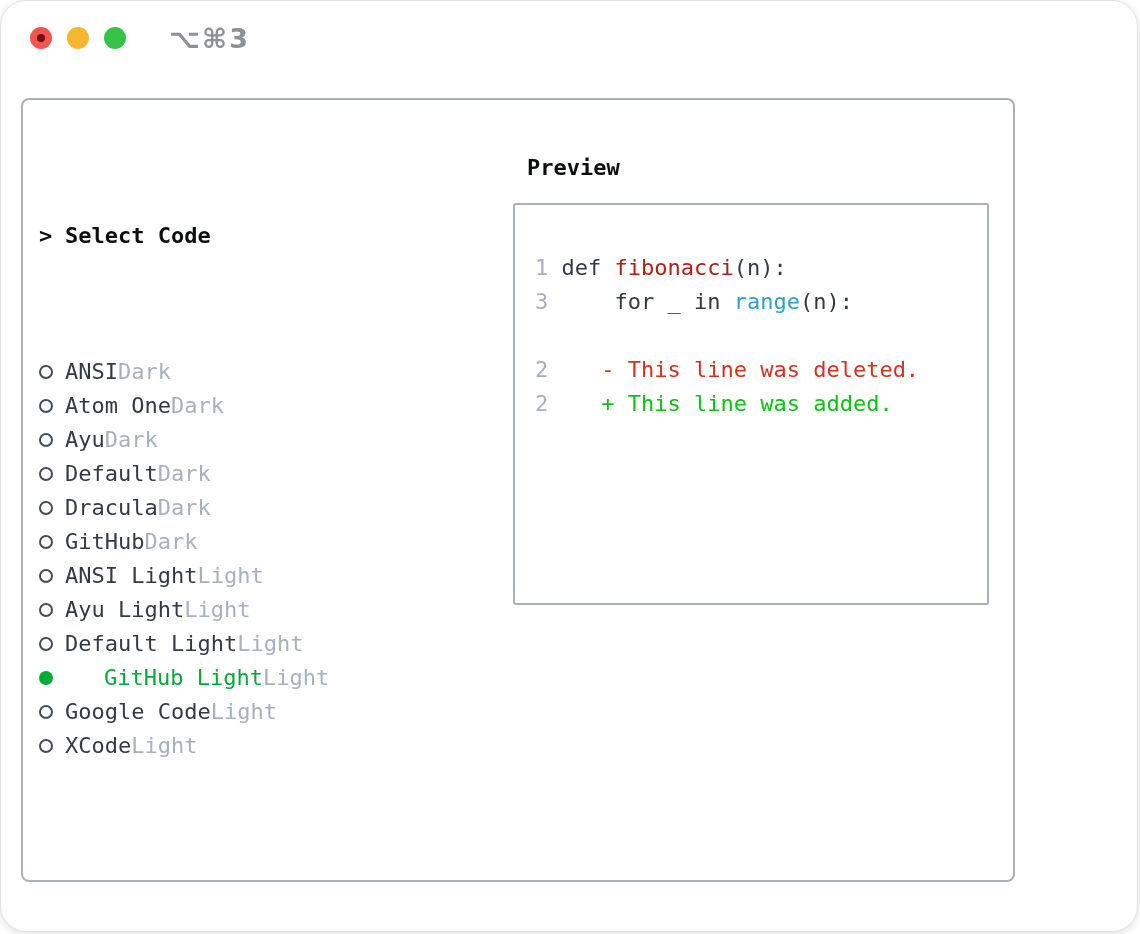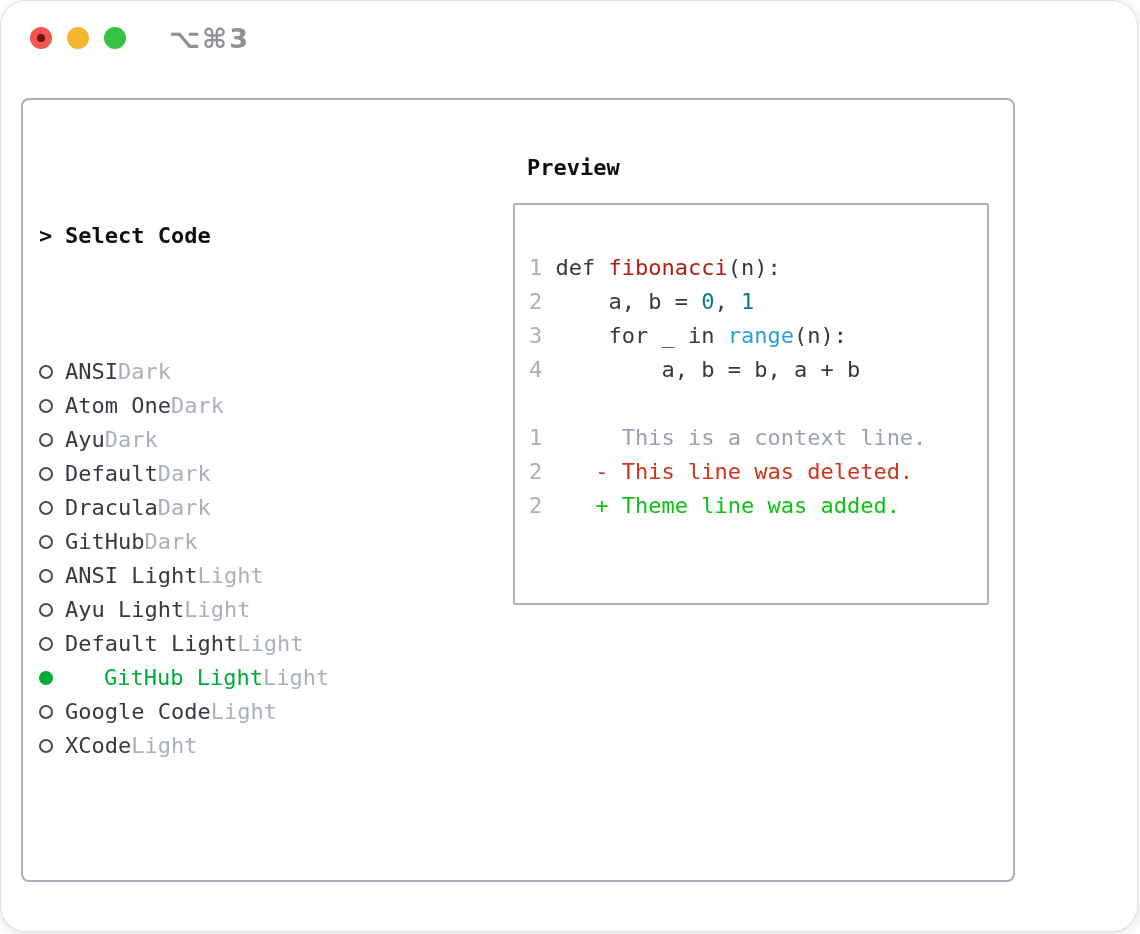--- a/index.html
+++ b/index.html
@@ -41,21 +41,21 @@
   .name{color:var(--text-dark);}
   .name.selected{color:var(--accent-green);margin-left:39px;}
   .variant{color:var(--muted-gray);}
   .spacer{height:34px;}
 
   
   .preview-header{position:absolute;left:480px;top:51px;height:34px;line-height:34px;
                   font-size:22px;font-weight:bold;color:var(--header-black);margin-left:24px;}
   .preview-box{position:absolute;left:490px;top:103px;width:476px;height:402px;
                border:2px solid var(--border-gray);border-radius:3px;box-sizing:border-box;
-               padding:46px 0 0 14px;overflow:hidden;background:#ffffff;}
+               padding:46px 0 0 20px;overflow:hidden;background:#ffffff;}
   .pline{height:34px;line-height:34px;font-size:22px;white-space:pre;}
   .seg-lineno{color:var(--muted-gray);}
   .seg-code{color:var(--text-dark);}
   .seg-func{color:var(--func-red);}
   .seg-num{color:var(--number-teal);}
   .seg-builtin{color:var(--builtin-blue);}
   .seg-ctx{color:var(--context-gray);}
   .seg-del{color:var(--diff-del-red);text-align:right;}
   .seg-add{color:var(--diff-add-green);}
 </style>
@@ -92,24 +92,21 @@
       
 
       
     </div>
 
     <div class="preview-header">Preview</div>
 
     <div class="preview-box">
       <div id="preview-lines">
           <div class="pline"><span class="seg-lineno">1 </span><span class="seg-code">def </span><span class="seg-func">fibonacci</span><span class="seg-code">(n):</span></div>
-          <div class="pline"><span class="seg-lineno">2 </span><span class="seg-code">    a, b = </span><span class="seg-num">0</span><span class="seg-code">, </span><span class="seg-num">1</span></div>
           <div class="pline"><span class="seg-lineno">3 </span><span class="seg-code">    for _ in </span><span class="seg-builtin">range</span><span class="seg-code">(n):</span></div>
-          <div class="pline"><span class="seg-lineno">4 </span><span class="seg-code">        a, b = b, a + b</span></div>
           <div class="pline"></div>
-          <div class="pline"><span class="seg-lineno">1 </span><span class="seg-ctx">     This is a context line.</span></div>
           <div class="pline"><span class="seg-lineno">2 </span><span class="seg-del">   - This line was deleted.</span></div>
-          <div class="pline"><span class="seg-lineno">2 </span><span class="seg-add">   + Theme line was added.</span></div>
+          <div class="pline"><span class="seg-lineno">2 </span><span class="seg-add">   + This line was added.</span></div>
         </div>
     </div>
 
   </div>
 </div>
 
 </body></html>

